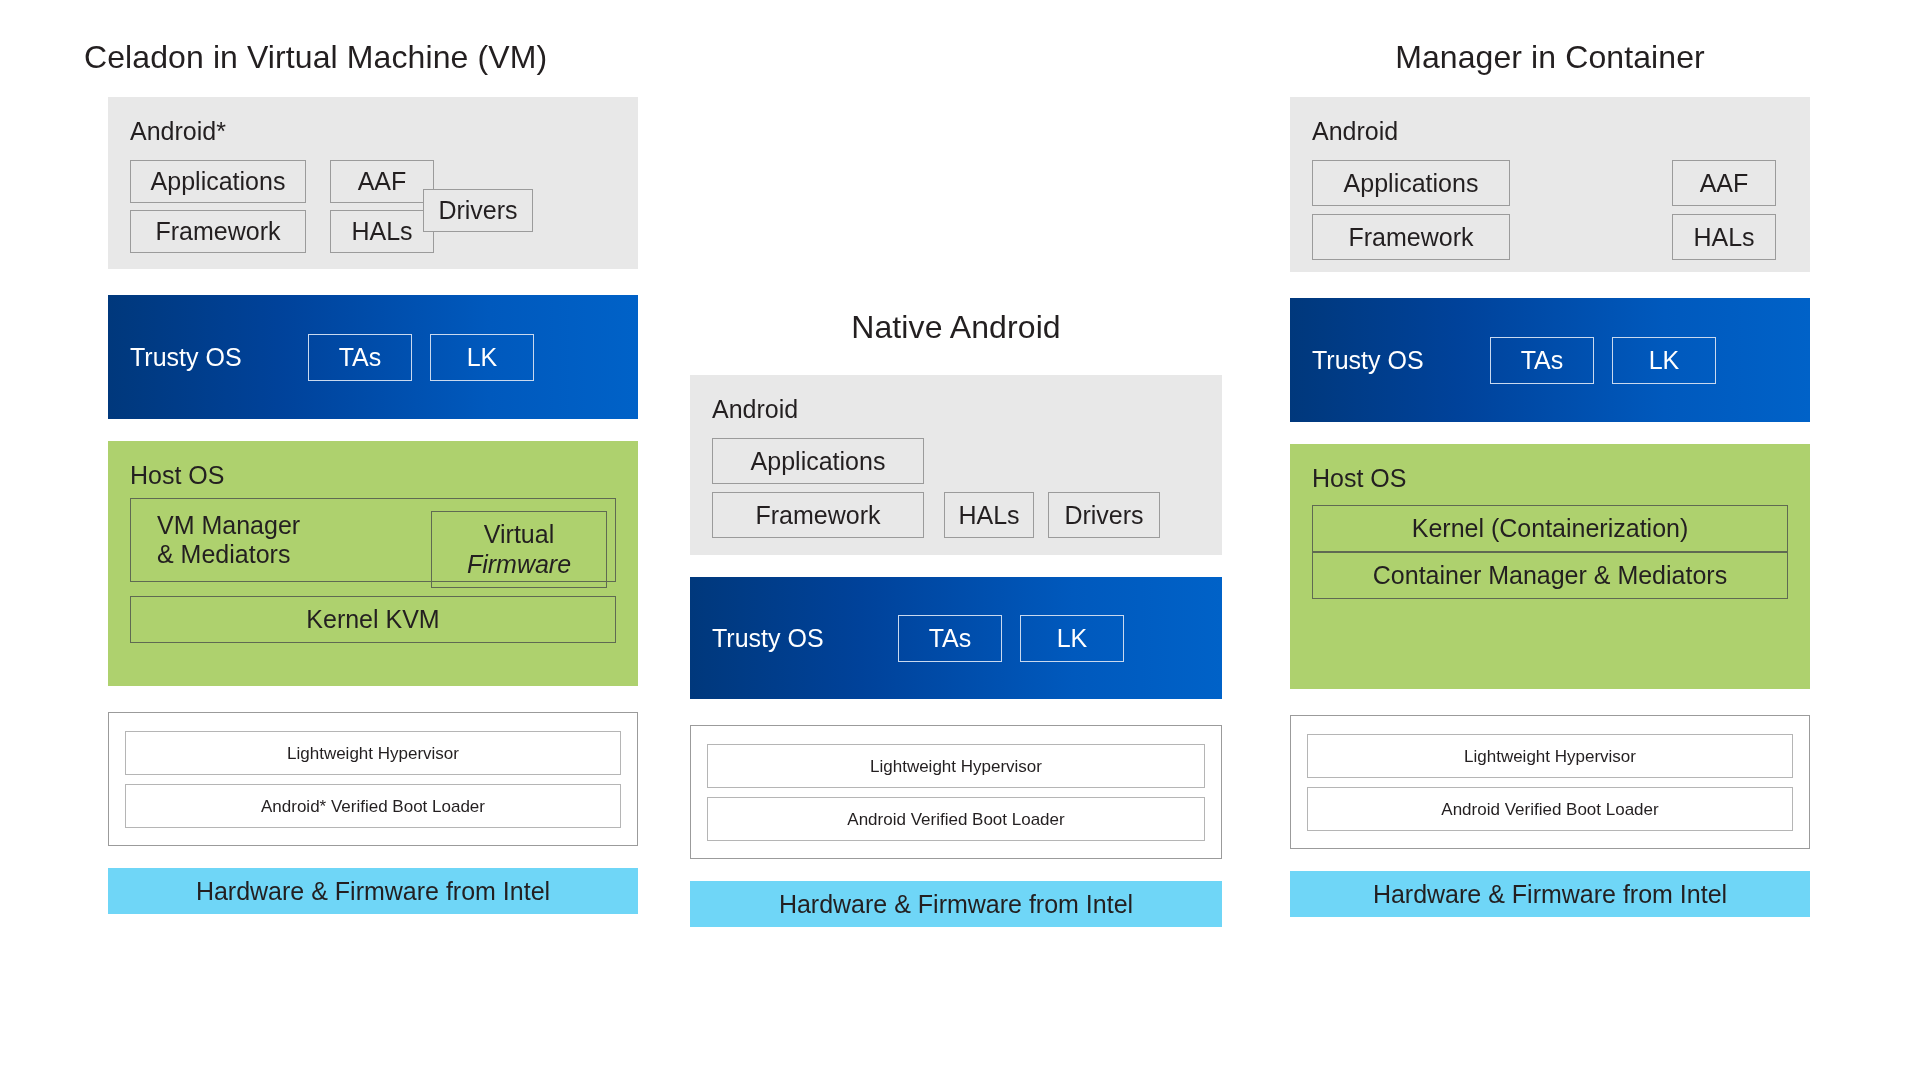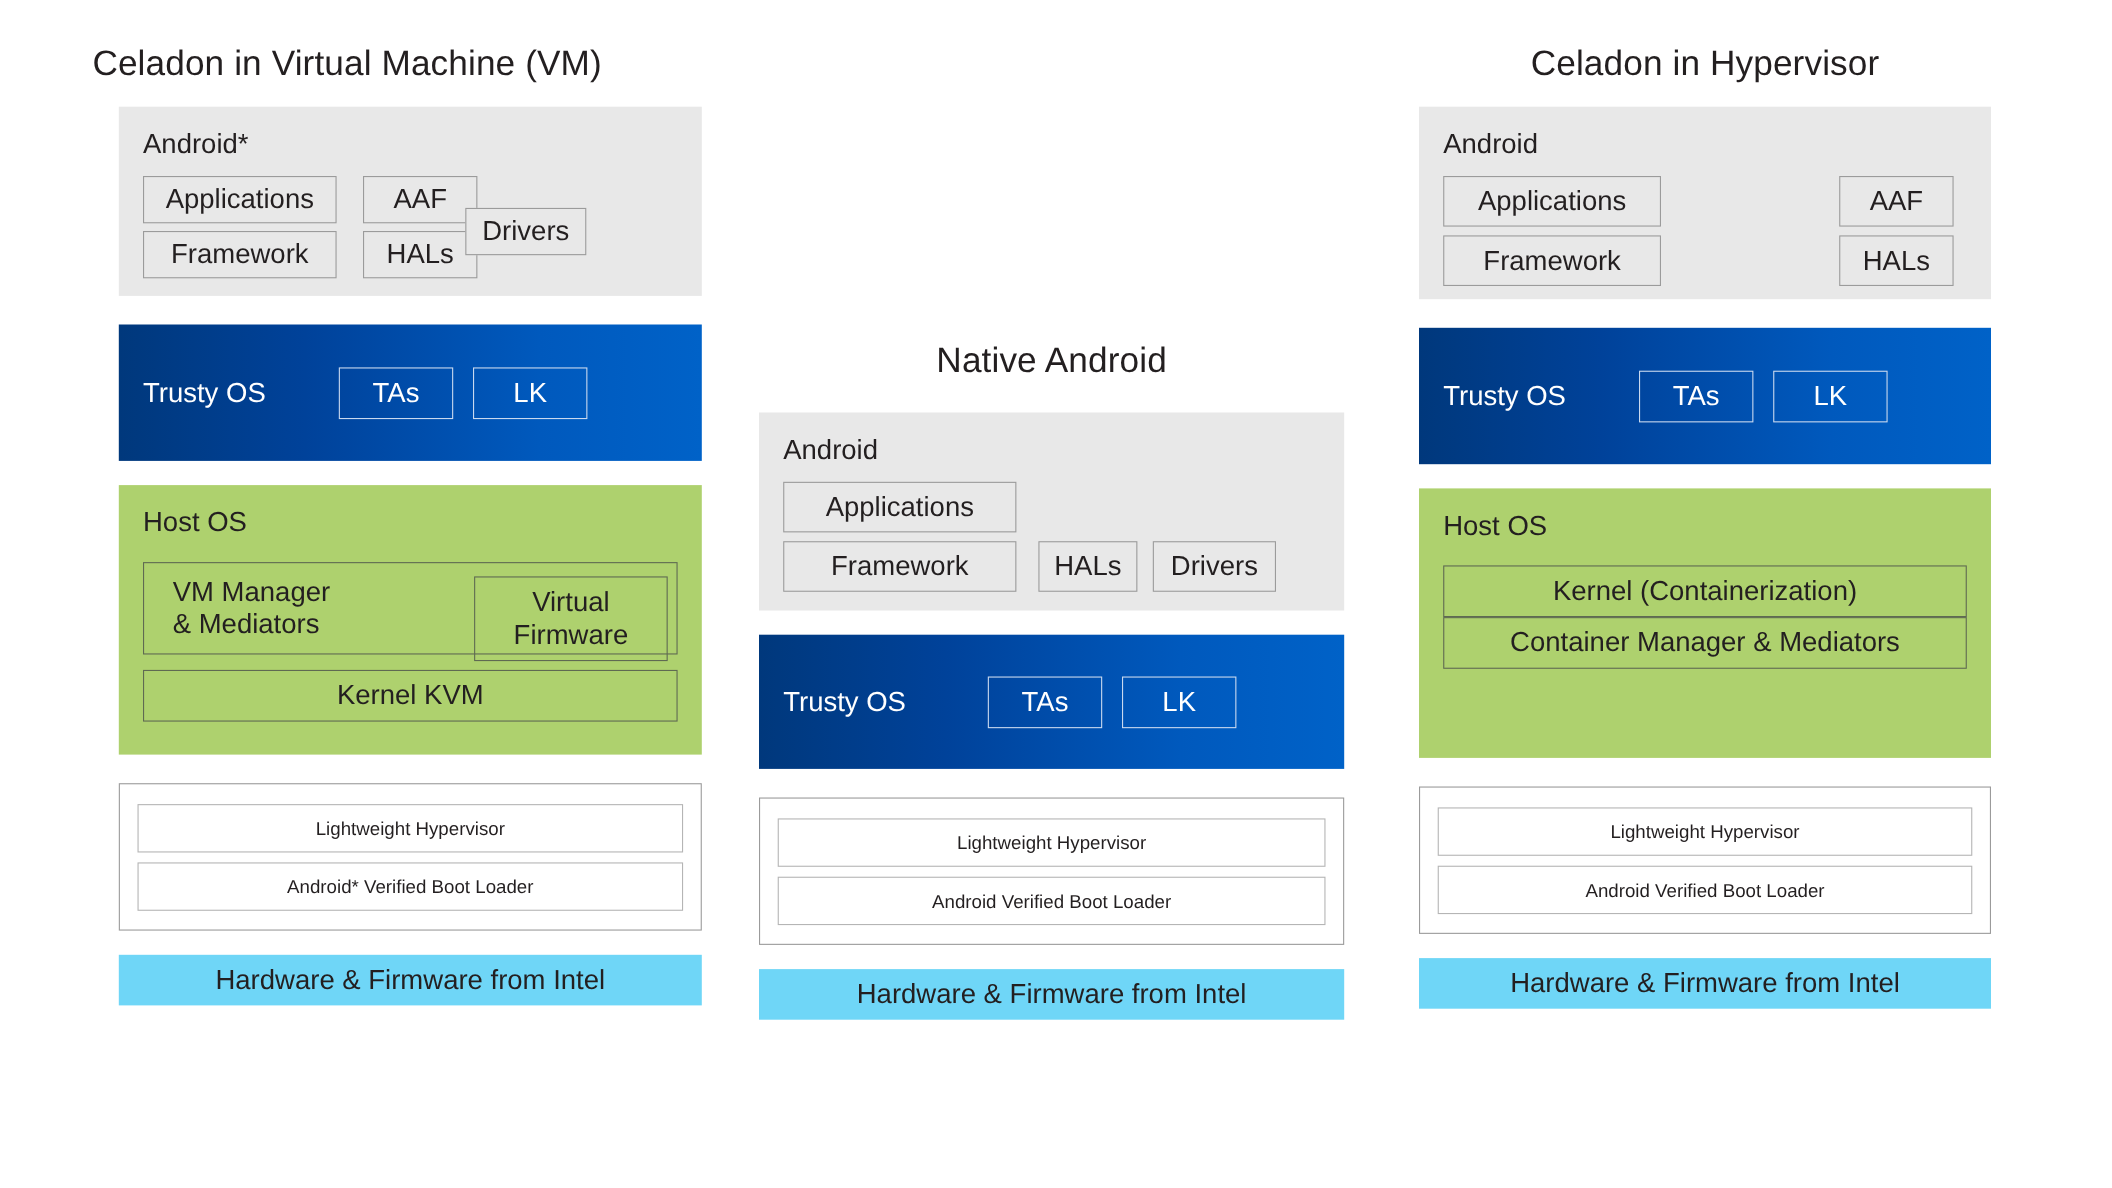--- a/index.html
+++ b/index.html
@@ -94,21 +94,21 @@
     align-items: center;
     justify-content: center;
     white-space: nowrap;
   }
 
   
   .host-block {
     background: #aed16e;
     padding: 22px 22px 20px 22px;
   }
-  .host-block .layer-label { color: #231f20; margin-bottom: 23px; }
+  .host-block .layer-label { color: #231f20; margin-bottom: 10px; }
   .chip-on-green {
     box-sizing: border-box;
     border: 1px solid #5f6a52;
     background: transparent;
     font-size: 25px;
     line-height: 1.18;
     color: #231f20;
     display: flex;
     align-items: center;
     justify-content: center;
@@ -282,21 +282,21 @@
       <div id="vm-inner-wrap">
         <div class="chip-on-green" id="vm-chip-vmmgr">
           <span style="display:block;text-align:left;">
             <span style="display:block;">VM Manager</span>
             <span style="display:block;">&amp; Mediators</span>
           </span>
         </div>
         <div class="chip-on-green" id="vm-chip-vfw">
           <span style="display:block;text-align:center;">
             <span style="display:block;">Virtual</span>
-            <span style="display:block;">Firmware</span>
+            <span style="display:block;font-style:italic;">Firmware</span>
           </span>
         </div>
       </div>
       <div class="chip-on-green" id="vm-chip-kernel">Kernel KVM</div>
     </div>
 
     <div class="gap-md"></div>
 
     <div class="layer boot-block" id="vm-boot">
       <div class="chip-on-white">Lightweight Hypervisor</div>
@@ -341,21 +341,21 @@
       <div class="chip-on-white">Android Verified Boot Loader</div>
     </div>
 
     <div class="gap-sm"></div>
 
     <div class="layer hw-block" id="native-hw">Hardware &amp; Firmware from Intel</div>
   </div>
 
   <div class="column" id="col-container">
 
-    <div class="col-title" id="container-title">Celadon in Hypervisor</div>
+    <div class="col-title" id="container-title">Manager in Container</div>
 
     <div class="layer android-block" id="container-android">
       <div class="layer-label">Android</div>
       <div class="row">
         <div>
           <div class="chip" id="ct-chip-applications">Applications</div>
           <div class="chip" id="ct-chip-framework">Framework</div>
         </div>
         <div id="ct-right">
           <div class="chip" id="ct-chip-aaf">AAF</div>

